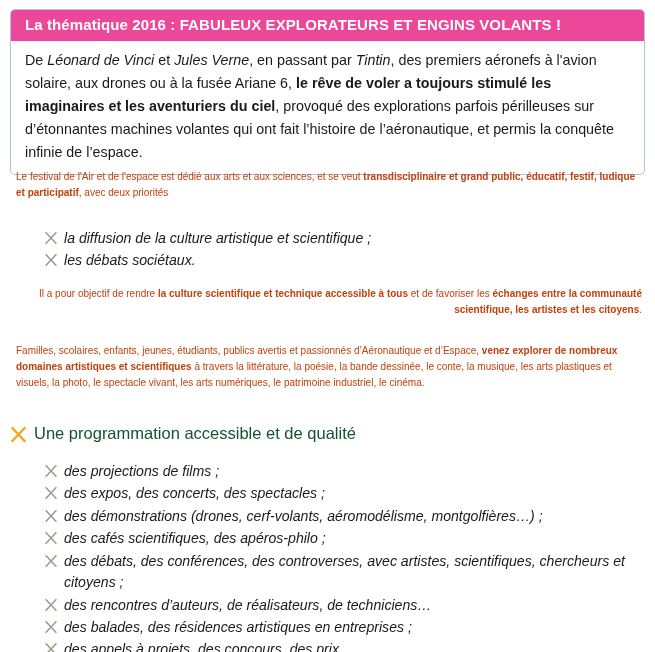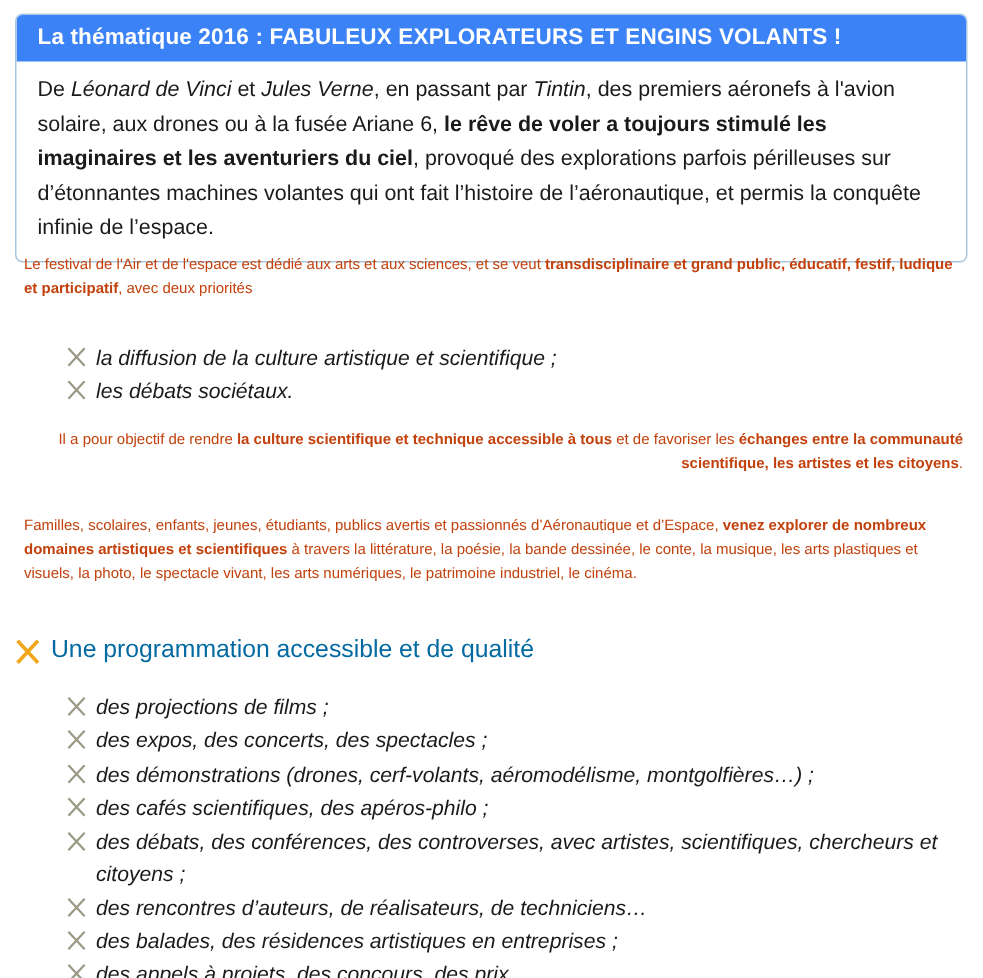--- a/index.html
+++ b/index.html
@@ -29,21 +29,21 @@
     left: 10px;
     top: 9px;
     width: 635px;
     box-sizing: border-box;
     border: 1px solid #a9c7e0;
     border-radius: 5px;
     background: #ffffff;
     overflow: hidden;
   }
   .callout-header {
-    background: #3b82f6;
+    background: #ec4899;
     padding: 5px 14px 6px 14px;
     font-size: 15px;
     font-weight: bold;
     color: #ffffff;
     letter-spacing: .1px;
     line-height: 1.3;
     white-space: nowrap;
   }
   .callout-body {
     padding: 8px 14px 10px 14px;
@@ -68,21 +68,21 @@
 
   
   .section-heading {
     position: absolute;
     left: 10px;
     width: 630px;
     display: flex;
     align-items: flex-start;
     gap: 7px;
     font-size: 16.5px;
-    color: #0369a1;
+    color: #14532d;
     line-height: 1.3;
   }
 
   
   .bullet-list {
     position: absolute;
     list-style: none;
     margin: 0;
     padding: 0;
   }

